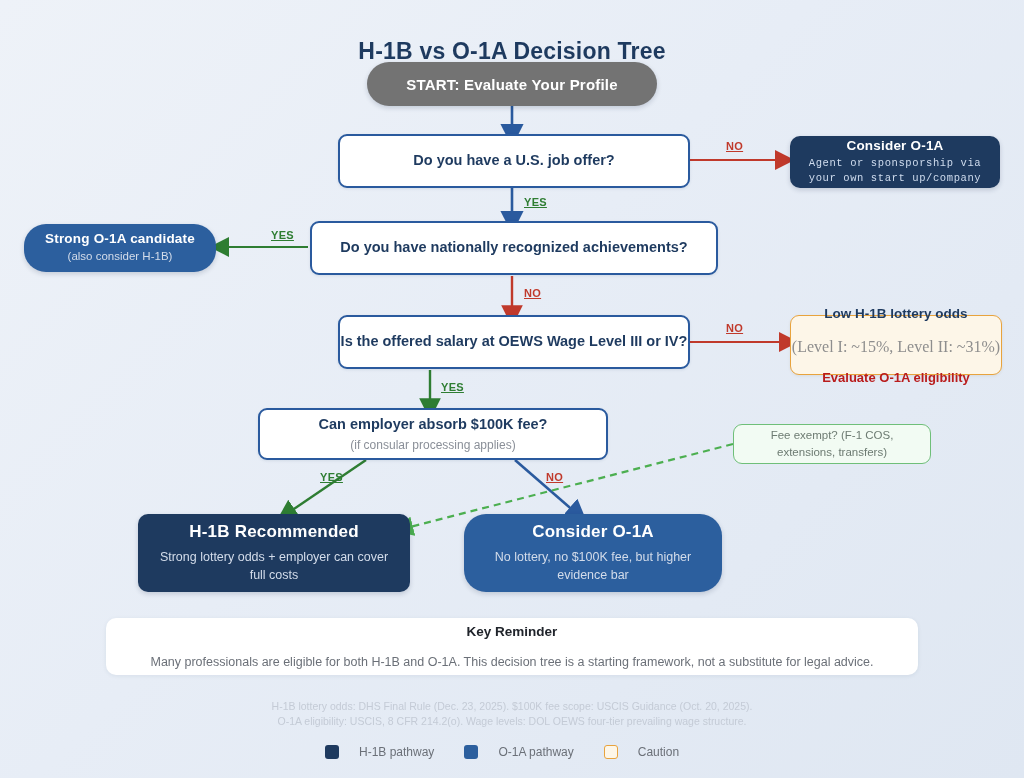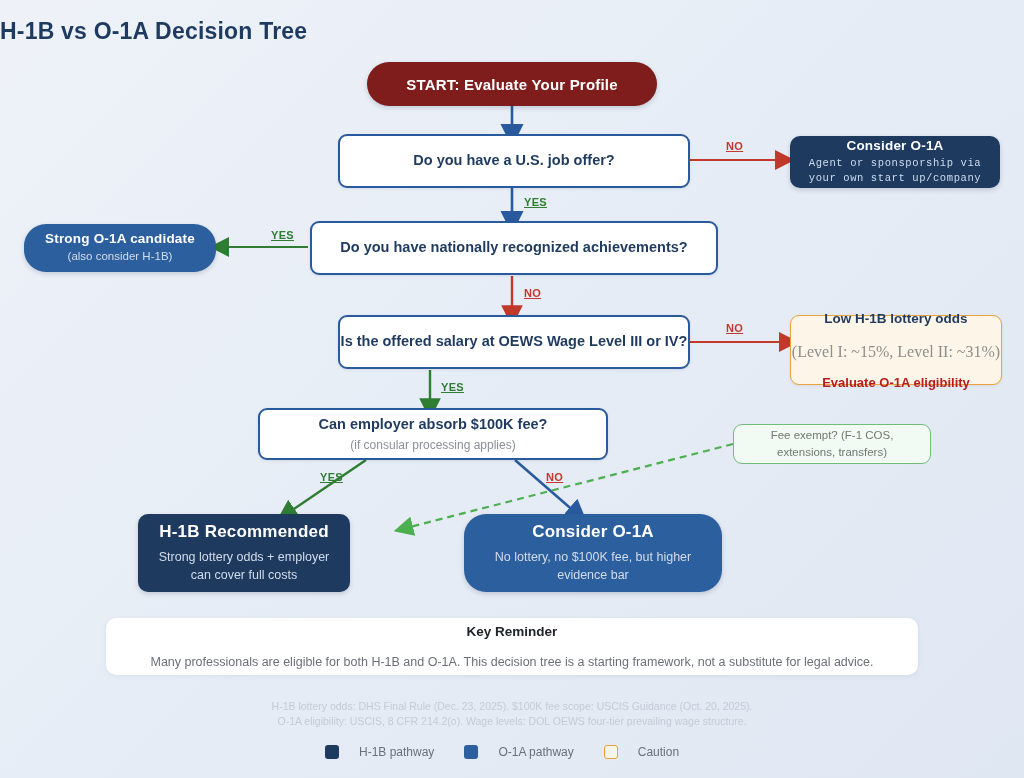--- a/index.html
+++ b/index.html
@@ -11,21 +11,21 @@
   }
   #stage{position:relative;width:1024px;height:778px;}
 
   svg#wires{position:absolute;left:0;top:0;width:1024px;height:778px;pointer-events:none;}
 
   .node{position:absolute;box-sizing:border-box;display:flex;flex-direction:column;
         align-items:center;justify-content:center;text-align:center;}
 
   
   .start{
-    background:#7f1d1d;color:#fff;border-radius:26px;
+    background:#737373;color:#fff;border-radius:26px;
     font-size:15px;font-weight:bold;letter-spacing:.2px;
     box-shadow:0 2px 5px rgba(20,40,70,.18);
   }
 
   
   .decision{
     background:#ffffff;border:2px solid #2a5a9e;border-radius:9px;
     color:#1e3a5f;font-size:14.5px;font-weight:bold;line-height:1.35;
     box-shadow:0 1px 3px rgba(30,58,95,.10);
   }
@@ -85,22 +85,22 @@
   .legend .item{display:flex;align-items:center;gap:20px;}
   .legend .sw{width:14px;height:14px;border-radius:3px;}
   .legend .lbl{font-size:12px;color:#6b7078;}
 
   
   .elabel{position:absolute;font-size:11px;font-weight:bold;letter-spacing:.3px;text-decoration:underline;}
   .yes{color:#2e7d32;}
   .no{color:#c0392b;}
 
   .title-main{
-    position:absolute;left:0;width:1024px;
-    font-size:23px;font-weight:bold;color:#1e3a5f;letter-spacing:.2px;
+    position:absolute;left:0;width:1024px;text-align:center;
+    font-size:23px;font-weight:bold;color:#1e3a5f;letter-spacing:.2px;margin-top:20px;
   }
 </style>
 </head>
 <body>
 
 <div id="stage">
 
   <div class="title-main" style="top:18px;">H-1B vs O-1A Decision Tree</div>
 
   <svg id="wires" viewBox="0 0 1024 778">
@@ -157,36 +157,36 @@
 
   <div class="node blue small" style="left:24px;top:224px;width:192px;height:48px;">
     <div class="title">Strong O-1A candidate</div>
     <div class="sub">(also consider H-1B)</div>
   </div>
 
   <div class="node decision" style="left:338px;top:315px;width:352px;height:54px;">
     <div>Is the offered salary at OEWS Wage Level III or IV?</div>
   </div>
 
-  <div class="node caution" style="left:790px;top:315px;width:212px;height:70px;">
+  <div class="node caution" style="left:790px;top:315px;width:212px;height:60px;">
     <div class="title">Low H-1B lottery odds</div>
     <div class="sub">(Level I: ~15%, Level II: ~31%)</div>
     <div class="accent">Evaluate O-1A eligibility</div>
   </div>
 
   <div class="node decision" style="left:258px;top:408px;width:350px;height:52px;">
     <div>Can employer absorb $100K fee?</div>
     <div class="sub">(if consular processing applies)</div>
   </div>
 
   <div class="node note" style="left:733px;top:424px;width:198px;height:40px;padding:0 10px;">
     <div>Fee exempt? (F-1 COS, extensions, transfers)</div>
   </div>
 
-  <div class="node navy" style="left:138px;top:514px;width:212px;height:78px;padding:0 14px;">
+  <div class="node navy" style="left:138px;top:514px;width:272px;height:78px;padding:0 14px;">
     <div class="title">H-1B Recommended</div>
     <div class="sub">Strong lottery odds + employer can cover full costs</div>
   </div>
 
   <div class="node blue" style="left:464px;top:514px;width:258px;height:78px;padding:0 14px;">
     <div class="title">Consider O-1A</div>
     <div class="sub">No lottery, no $100K fee, but higher evidence bar</div>
   </div>
 
   <div class="elabel no" style="left:726px;top:140px;">NO</div>

